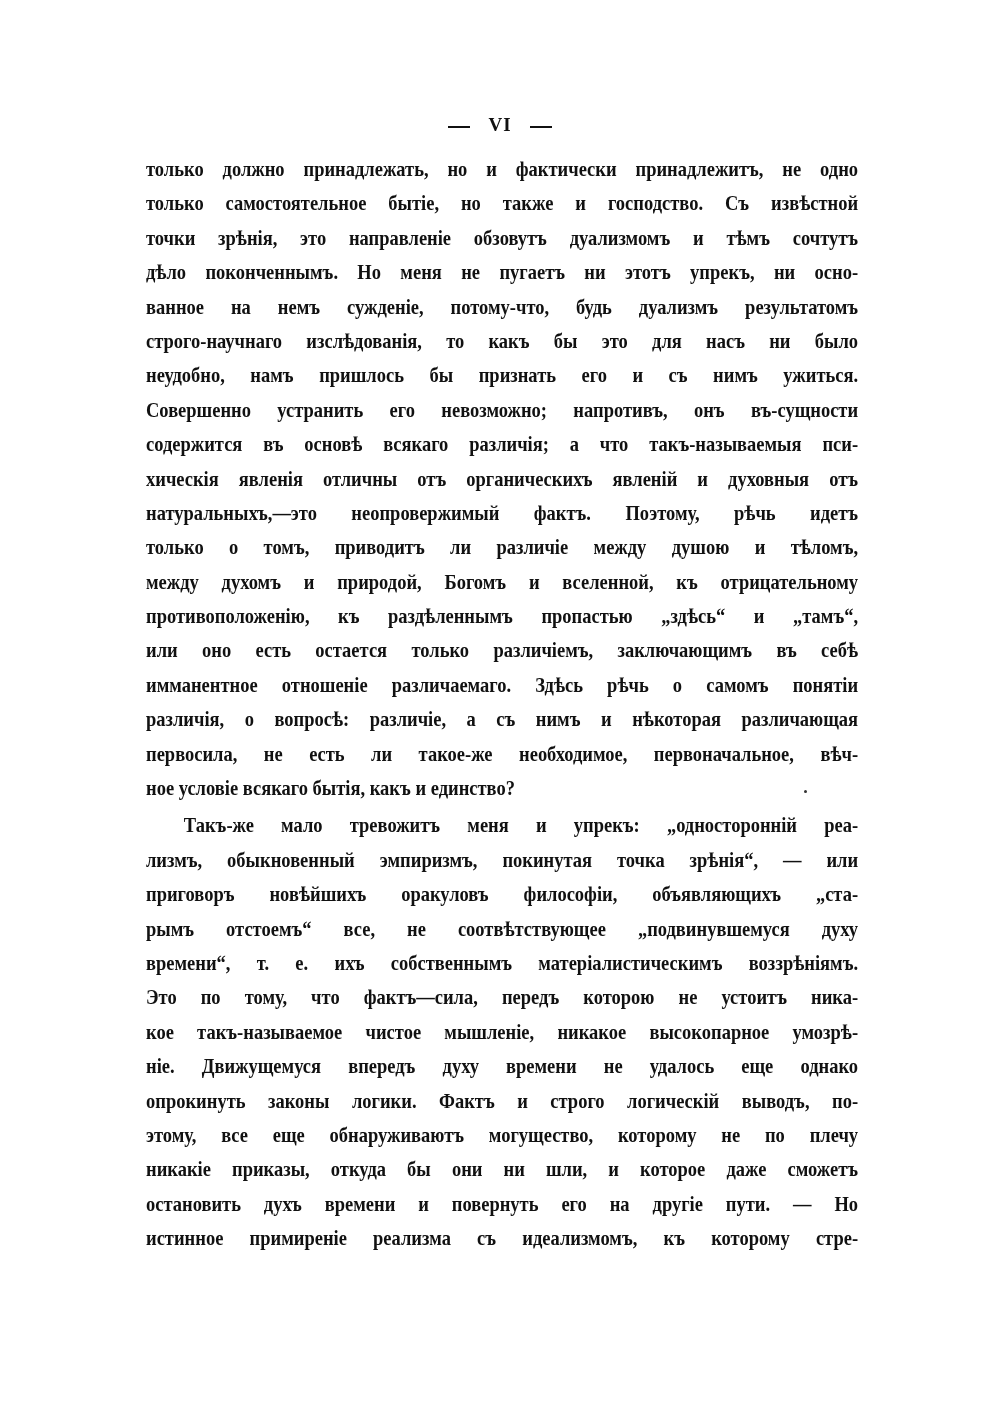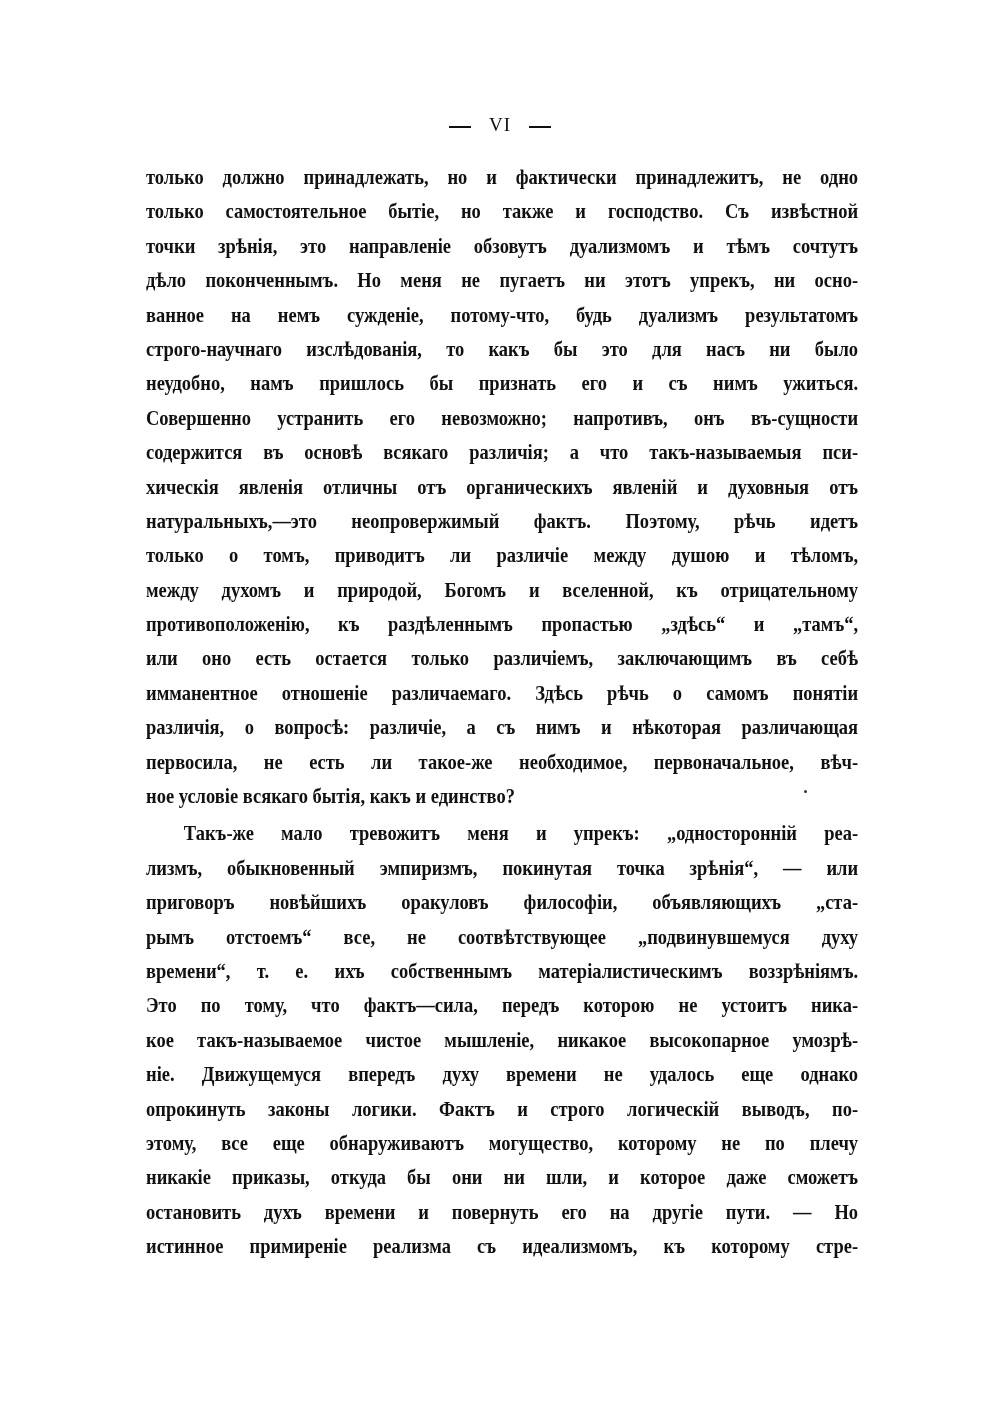--- a/index.html
+++ b/index.html
@@ -15,34 +15,34 @@
       font-family: "Liberation Serif", "DejaVu Serif", serif;
       color: #111111;
     }
     .page-header {
       position: absolute;
       top: 114px;
       left: 0;
       width: 1000px;
       text-align: center;
       font-size: 19px;
-      font-weight: normal;
+      font-weight: bold;
       letter-spacing: 1px;
     }
     .page-header .dash {
       display: inline-block;
       width: 22px;
       height: 2px;
       background: #111;
       vertical-align: middle;
       margin: 0 18px;
     }
     .text-block {
       position: absolute;
-      top: 160px;
+      top: 152px;
       left: 146px;
       width: 712px;
     }
     .line {
       height: 34.4px;
       line-height: 34.4px;
       font-size: 21.5px;
       font-weight: bold;
       text-align: justify;
       text-align-last: justify;

